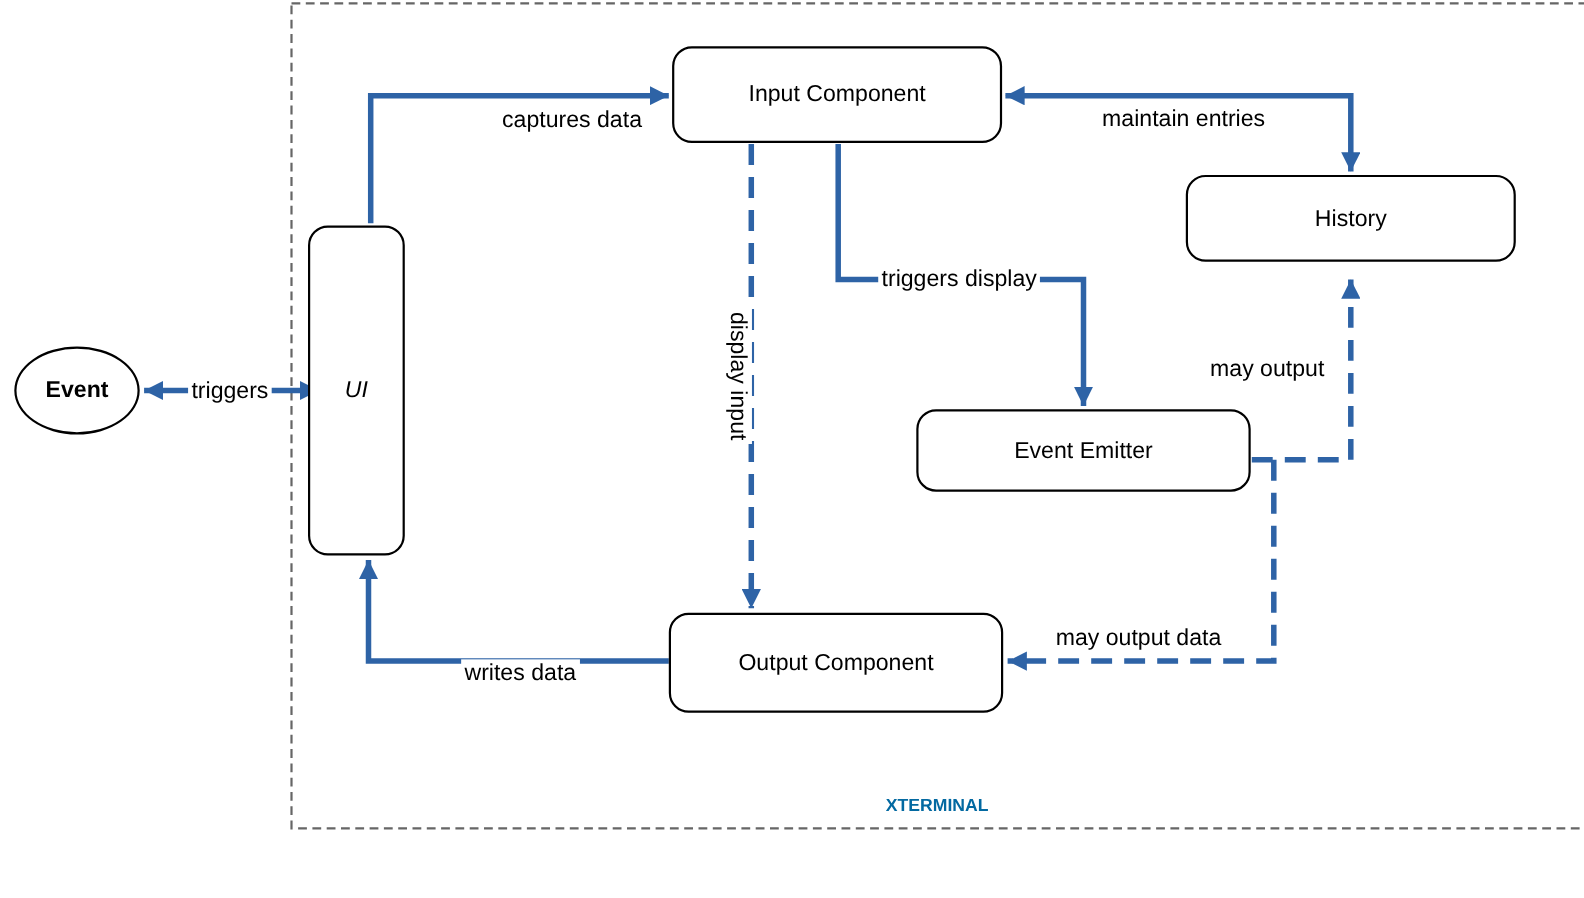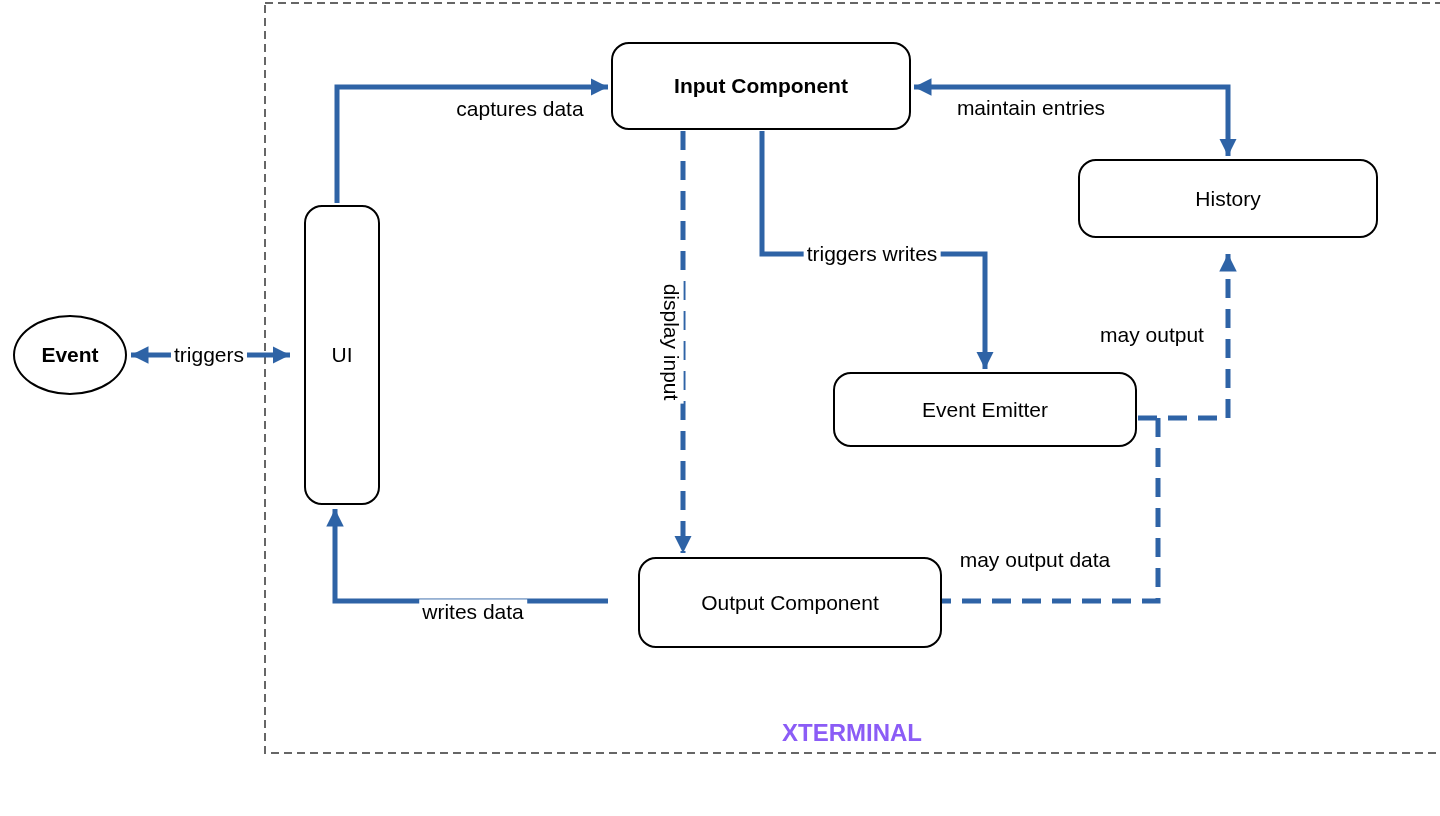--- a/index.html
+++ b/index.html
@@ -60,23 +60,23 @@
     color: #000000;
     white-space: nowrap;
     line-height: 1.2;
   }
   .elabel.rot90 {
     transform: translate(-50%, -50%) rotate(90deg);
   }
   .diagram-title {
     position: absolute;
     transform: translate(-50%, -50%);
-    font-size: 24px;
+    font-size: 16px;
     font-weight: bold;
-    color: #8b5cf6;
+    color: #0369a1;
     white-space: nowrap;
   }
 </style>
 </head>
 <body>
 
 <div class="stage">
 
   <svg width="1440" height="816" viewBox="0 0 1440 816">
     <defs>
@@ -101,51 +101,51 @@
 
     <path class="edge dashed" d="M 1158 418 L 1158 601 L 916 601" marker-end="url(#arw)"></path>
 
     <path class="edge" d="M 608 601 L 335 601 L 335 509" marker-end="url(#arw)"></path>
   </svg>
 
   <div class="node ellipse" style="left:13px; top:315px; width:114px; height:80px;">
     <span>Event</span>
   </div>
 
-  <div class="node" style="left:304px; top:205px; width:76px; height:300px;">
+  <div class="node" style="left:280px; top:205px; width:88px; height:300px;font-style:italic;">
     <span>UI</span>
   </div>
 
-  <div class="node" style="left:611px; top:42px; width:300px; height:88px;font-weight:bold;">
+  <div class="node" style="left:611px; top:42px; width:300px; height:88px;">
     <span>Input Component</span>
   </div>
 
   <div class="node" style="left:1078px; top:159px; width:300px; height:79px;">
     <span>History</span>
   </div>
 
   <div class="node" style="left:833px; top:372px; width:304px; height:75px;">
     <span>Event Emitter</span>
   </div>
 
-  <div class="node" style="left:638px; top:557px; width:304px; height:91px;">
+  <div class="node" style="left:608px; top:557px; width:304px; height:91px;">
     <span>Output Component</span>
   </div>
 
   <div class="elabel" style="left:209px; top:355px;">triggers</div>
 
   <div class="elabel" style="left:472px; top:109px;margin-left:48px;">captures data</div>
 
-  <div class="elabel" style="left:1031px; top:108px;">maintain entries</div>
+  <div class="elabel" style="left:1076px; top:108px;">maintain entries</div>
 
-  <div class="elabel" style="left:872px; top:254px;">triggers writes</div>
+  <div class="elabel" style="left:872px; top:254px;">triggers display</div>
 
   <div class="elabel rot90" style="left:671px; top:342px;">display input</div>
 
   <div class="elabel" style="left:1152px; top:335px;">may output</div>
 
-  <div class="elabel" style="left:1035px; top:560px;text-align:center;">may output data</div>
+  <div class="elabel" style="left:1035px; top:580px;text-align:center;">may output data</div>
 
   <div class="elabel" style="left:473px; top:612px;">writes data</div>
 
   <div class="diagram-title" style="left:852px; top:733px;">XTERMINAL</div>
 
 </div>
 
 </body></html>

